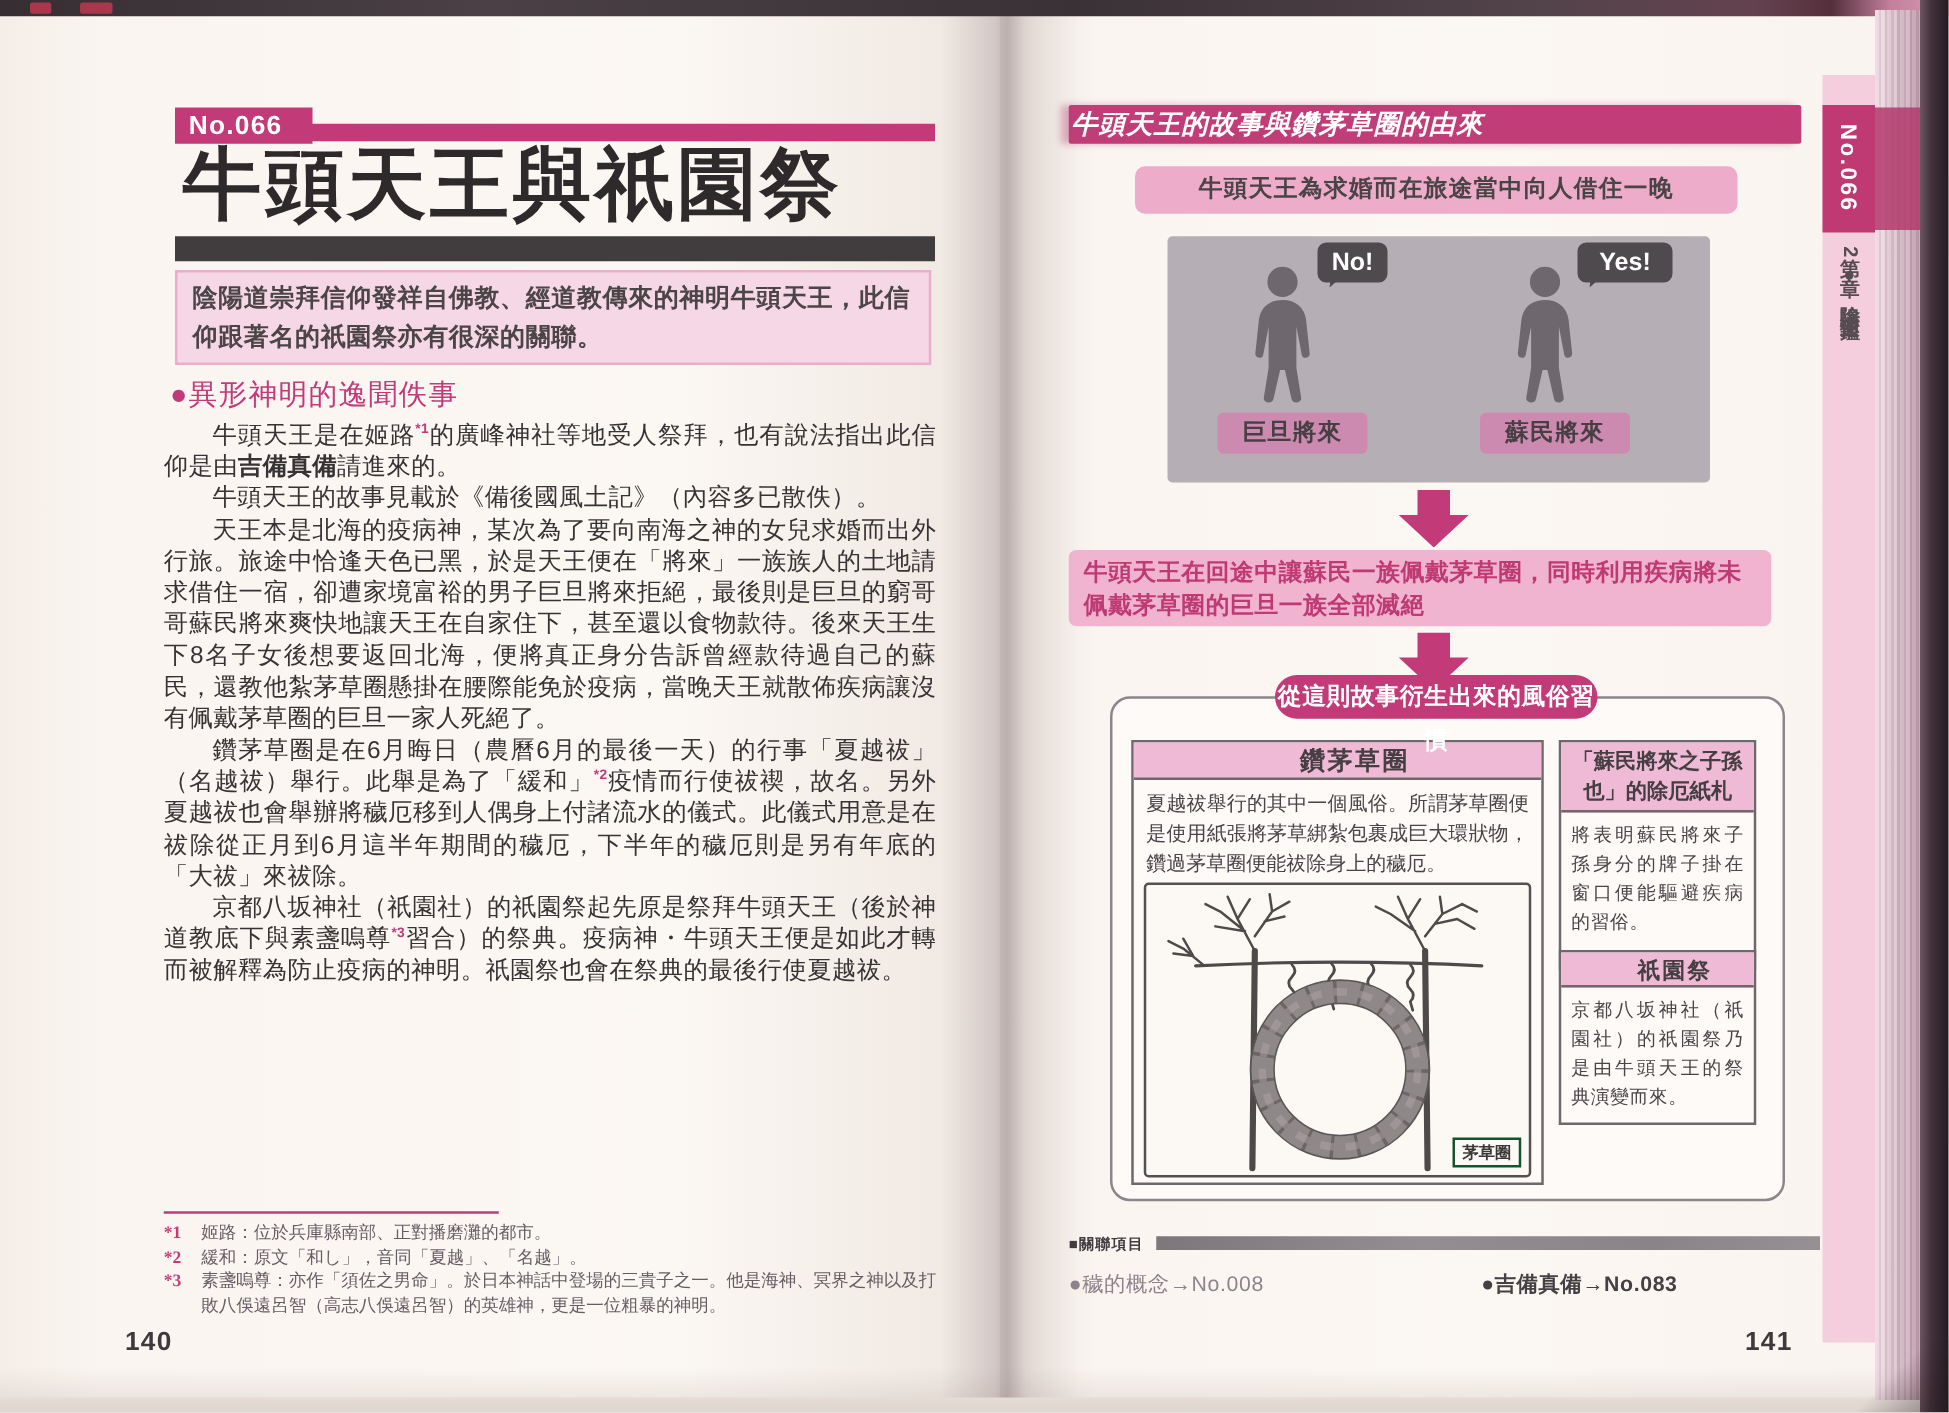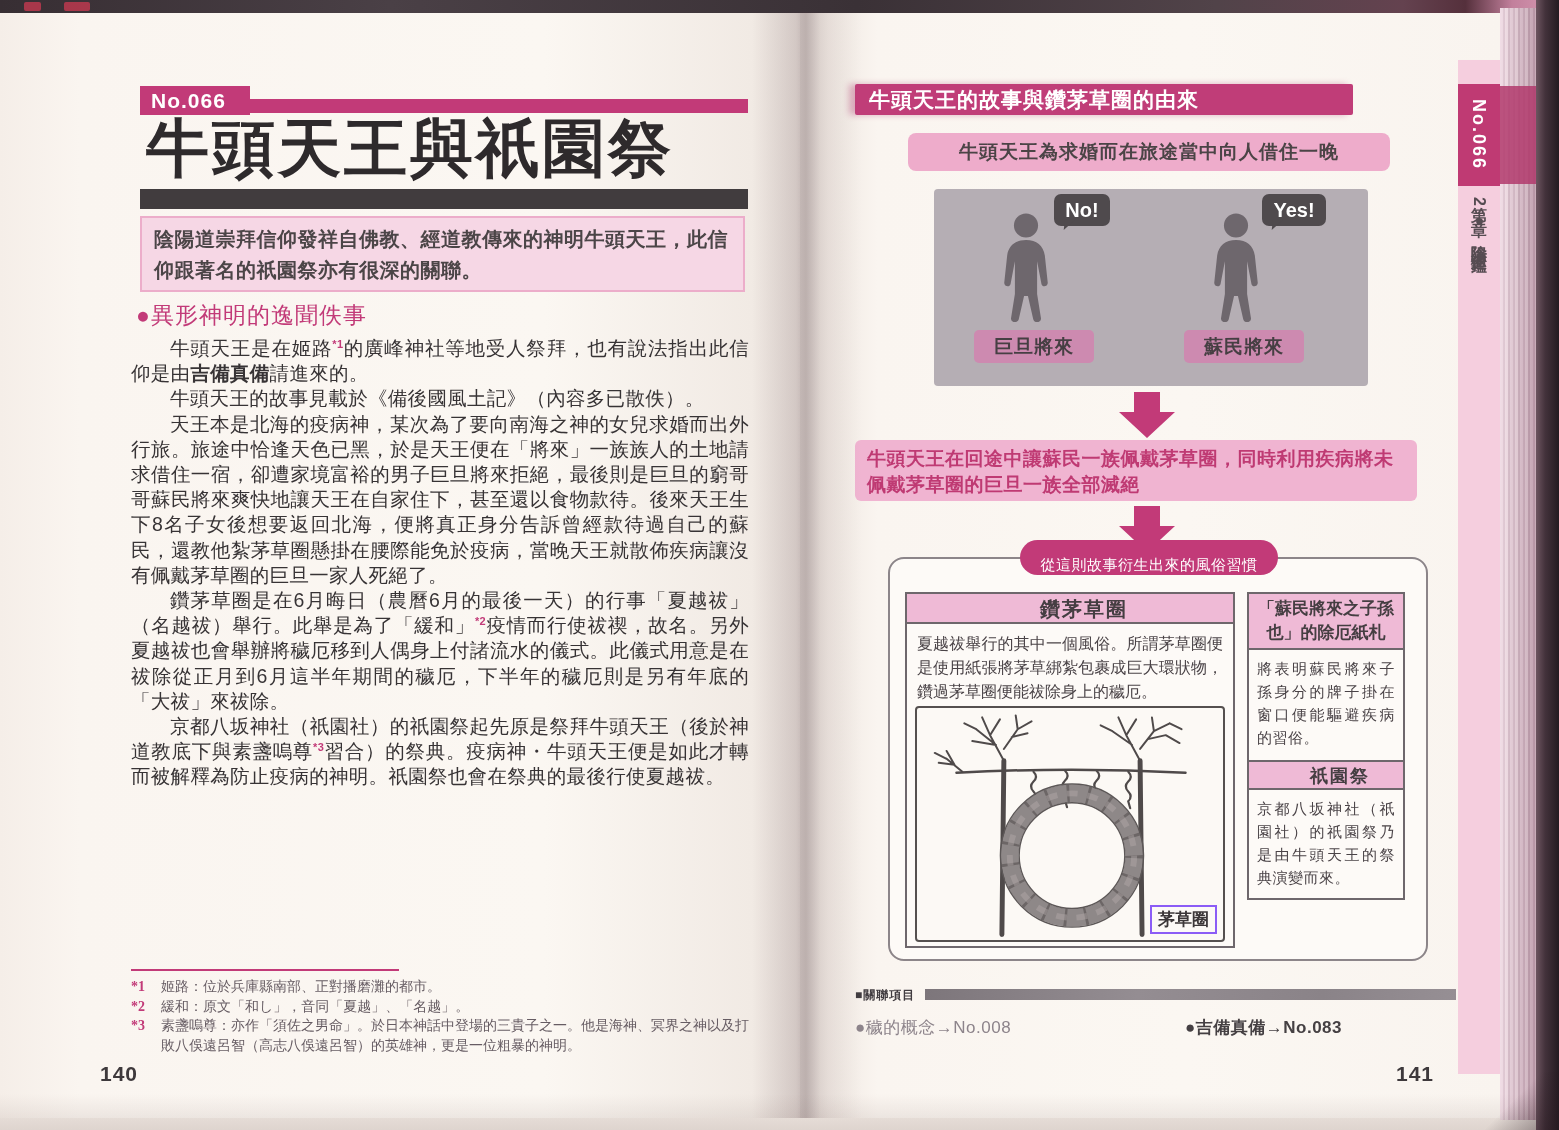--- a/index.html
+++ b/index.html
@@ -52,52 +52,52 @@
   .seg-bold { font-weight:bold; }
   sup.fn-ref { color:#c23a78; font-size:11px; font-weight:bold; vertical-align:super; line-height:0; }
   #fn-divider { left:131px; top:969px; width:268px; height:2px; background:#c23a78; }
   #footnotes { left:131px; top:977px; width:620px; font-family:"Liberation Serif", serif;
     font-size:14px; line-height:19.5px; color:#665c63; }
   .footnote { padding-left:30px; }
   .fn-marker { display:inline-block; width:30px; margin-left:-30px; color:#c23a78; font-weight:bold; }
   #pagenum-left { left:100px; top:1062px; font-size:21px; font-weight:bold; color:#3e393c; letter-spacing:1px; }
 
   
-  #r-header { left:855px; top:84px; width:498px; height:31px; background:#c03d78;
-    color:#fff; font-weight:bold; font-size:21px; line-height:31px; padding-left:14px;
-    letter-spacing:1px; border-radius:2px; box-shadow:-6px 0 6px rgba(171,47,103,.35); }
+  #r-header { left:855px; top:84px; width:586px; height:31px; background:#c03d78;
+    color:#fff; font-weight:bold; font-size:21px; line-height:31px; padding-left:2px;
+    letter-spacing:1px; border-radius:2px; box-shadow:-6px 0 6px rgba(171,47,103,.35);font-style:italic; }
   #r-step1 { left:908px; top:133px; width:482px; height:38px; background:#eeaccb; border-radius:8px;
     color:#4b4446; font-size:19px; font-weight:bold; line-height:38px; text-align:center; letter-spacing:1px; }
   #r-diagram { left:934px; top:189px; width:434px; height:197px; background:#b5aeb4; border-radius:4px; }
   .person { position:absolute; width:72px; height:112px; }
   .bubble { position:absolute; height:32px; background:#4f4a4d; border-radius:7px; color:#fff;
     font-weight:bold; font-size:20px; text-align:center; line-height:32px; }
   .bubble::after { content:""; position:absolute; left:8px; bottom:-12px;
     border:8px solid transparent; border-top:10px solid #4f4a4d; border-left-width:2px;
     transform: skewX(-18deg); }
   .name-badge { position:absolute; width:120px; height:33px; background:#cd8ab0; border-radius:5px;
     color:#463f43; font-weight:bold; font-size:19px; text-align:center; line-height:33px; letter-spacing:1px; }
   .down-arrow { position:absolute; width:56px; height:46px; }
   #r-step2 { left:855px; top:440px; width:562px; height:61px; background:#f0b4d1; border-radius:6px;
     padding:6px 12px; font-size:19px; line-height:26px; color:#bf3a73; font-weight:bold; letter-spacing:.5px; }
   #r-outer { left:888px; top:557px; width:540px; height:404px; border:2px solid #8c8589;
     border-radius:16px; background:#fdfaf7; }
   #r-pill { left:1020px; top:540px; width:258px; height:35px; background:#c23a78; border-radius:18px;
-    color:#fff; font-size:15px; font-weight:normal; text-align:center; line-height:50px; z-index:3; letter-spacing:.5px; }
+    color:#fff; font-size:19px; font-weight:bold; text-align:center; line-height:35px; z-index:3; letter-spacing:.5px; }
   .sub-box { position:absolute; border:2px solid #6e676c; background:#fdfaf7; }
   .sub-header { background:#efbad6; border-bottom:2px solid #6e676c; text-align:center;
     font-weight:bold; color:#453e42;padding-left:28px; }
   #box-chinowa { left:905px; top:592px; width:330px; height:356px; }
   #box-chinowa .sub-header { height:30px; font-size:20px; line-height:30px; letter-spacing:2px; }
   #box-chinowa .sub-body { padding:8px 10px; font-size:16px; line-height:24px; color:#4a4347; text-align:justify; }
   #illus { position:absolute; left:8px; top:112px; width:310px; height:236px;
     border:2px solid #55504f; border-radius:4px; background:#fcf9f5; }
   #illus svg { width:100%; height:100%; }
-  #illus-caption { position:absolute; right:6px; bottom:6px; border:2px solid #8b5cf6;
-    background:#fcf9f6; font-size:17px; font-weight:bold; padding:1px 6px; color:#3c3739; }
+  #illus-caption { position:absolute; right:6px; bottom:6px; border:2px solid #14532d;
+    background:#fcf9f6; font-size:13px; font-weight:bold; padding:1px 6px; color:#3c3739; }
   #box-charm { left:1247px; top:592px; width:158px; height:184px; }
   #box-charm .sub-header { font-size:17px; line-height:24px; padding:3px 4px; }
   #box-charm .sub-body, #box-gion .sub-body { padding:7px 8px; font-size:15px; line-height:23px;
     color:#4a4347; text-align:justify; letter-spacing:.5px; }
   #box-gion { left:1247px; top:760px; width:158px; height:140px; }
   #box-gion .sub-header { height:28px; font-size:18px; line-height:28px; letter-spacing:2px; }
   #related-label { left:855px; top:987px; font-size:12px; font-weight:bold; color:#413c40; letter-spacing:1px; }
   #related-bar { left:925px; top:989px; width:531px; height:11px;
     background:linear-gradient(90deg,#7d767b,#948d92 40%,#8a8388 75%,#968f94); }
   #ref-left { left:855px; top:1016px; font-size:17px; color:#8d848b; letter-spacing:.5px; }
@@ -162,21 +162,21 @@
     </svg>
     <div class="bubble" style="left:120px; top:5px; width:56px;">No!</div>
     <div class="name-badge" style="left:40px; top:141px;">巨旦將來</div>
 
     <svg class="person" style="left:266px; top:24px;" viewBox="0 0 72 116">
       <g fill="#6e676d">
         <circle cx="36" cy="13" r="12.5"></circle>
         <path d="M36 28 C25 28 18 34 16.5 44 L13.5 72 C13 76 19 77.5 20 73.5 L24.5 50 L24.5 84 L20.5 109 C20 113.5 27.5 114.5 28.5 110 L34 86 L38 86 L43.5 110 C44.5 114.5 52 113.5 51.5 109 L47.5 84 L47.5 50 L52 73.5 C53 77.5 59 76 58.5 72 L55.5 44 C54 34 47 28 36 28 Z"></path>
       </g>
     </svg>
-    <div class="bubble" style="left:328px; top:5px; width:64px;">Yes!</div>
+    <div class="bubble" style="left:328px; top:5px; width:76px;">Yes!</div>
     <div class="name-badge" style="left:250px; top:141px;">蘇民將來</div>
   </div>
 
   <svg class="abs down-arrow" style="left:1119px; top:392px;" viewBox="0 0 56 46">
     <polygon points="15,0 41,0 41,20 56,20 28,46 0,20 15,20" fill="#c23a78"></polygon>
   </svg>
 
   <div class="abs" id="r-step2">牛頭天王在回途中讓蘇民一族佩戴茅草圈，同時利用疾病將未佩戴茅草圈的巨旦一族全部滅絕</div>
 
   <svg class="abs down-arrow" style="left:1119px; top:506px;" viewBox="0 0 56 46">

